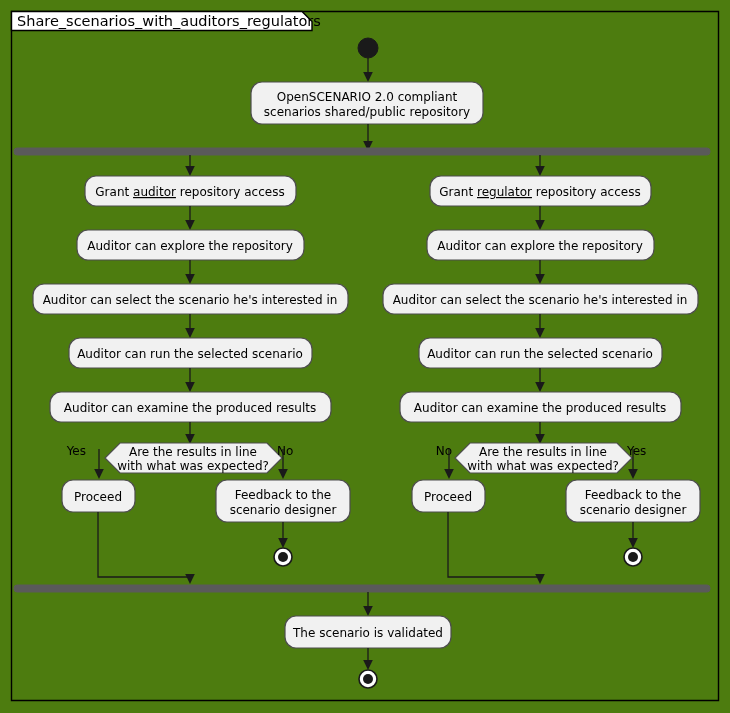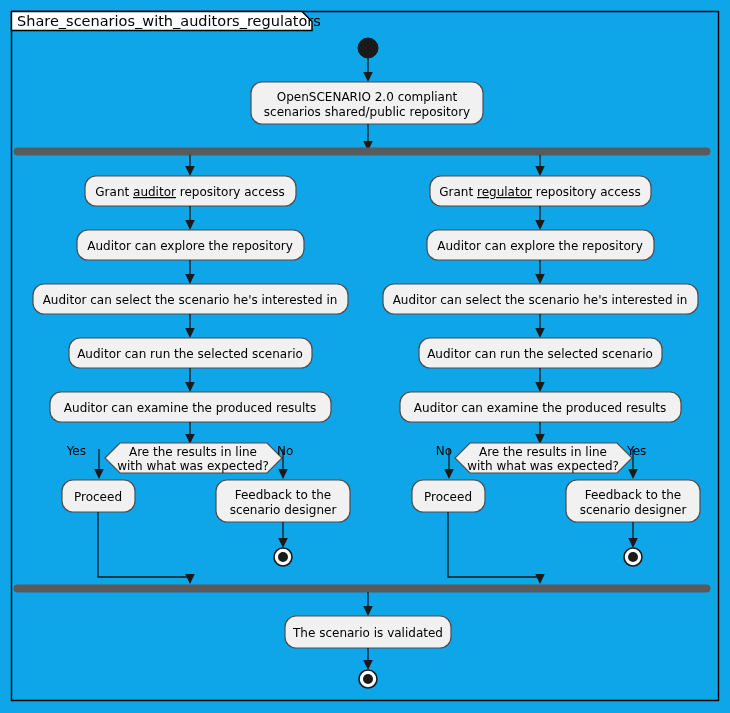--- a/index.html
+++ b/index.html
@@ -4,21 +4,21 @@
 <style>
   html, body {
     margin: 0;
     padding: 0;
     background: #FFFFFF;
   }
   #diagram-root {
     position: relative;
     width: 730px;
     height: 713px;
-    background: #0ea5e9;
+    background: #4d7c0f;
     font-family: "DejaVu Sans", sans-serif;
     overflow: hidden;
   }
   svg#uml-canvas {
     position: absolute;
     top: 0;
     left: 0;
     width: 730px;
     height: 713px;
     display: block;

